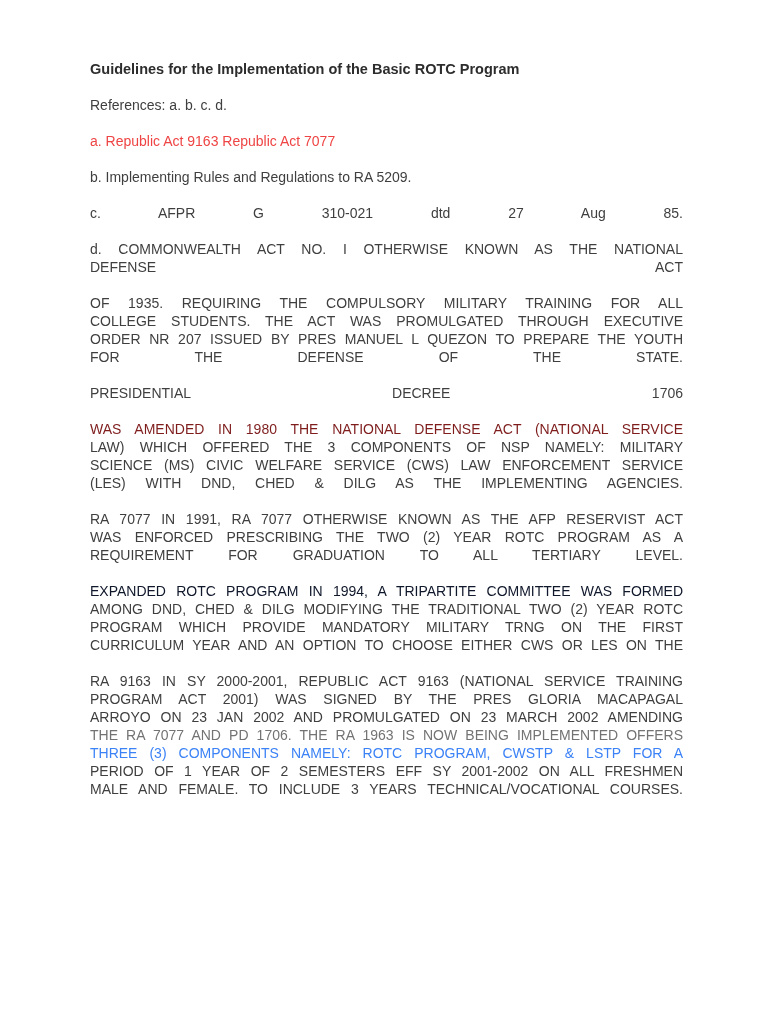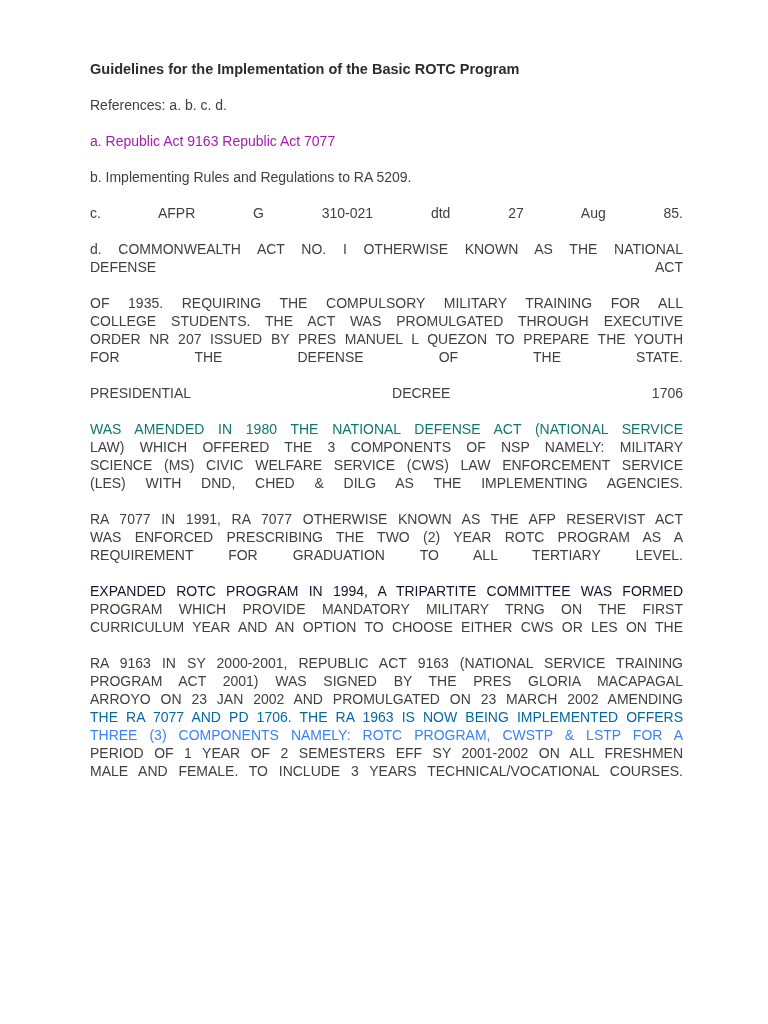--- a/index.html
+++ b/index.html
@@ -47,21 +47,21 @@
 
 <div class="page">
   <div id="doc">
       <div class="para bold">
         <div class="line left" style="color: rgb(45, 45, 45);">Guidelines for the Implementation of the Basic ROTC Program</div>
       </div>
       <div class="para">
         <div class="line left" style="color: rgb(63, 63, 63);">References: a. b. c. d.</div>
       </div>
       <div class="para">
-        <div class="line left" style="color: #a21caf;">a. Republic Act 9163 Republic Act 7077</div>
+        <div class="line left" style="color: #ef4444;">a. Republic Act 9163 Republic Act 7077</div>
       </div>
       <div class="para">
         <div class="line left" style="color: rgb(63, 63, 63);">b. Implementing Rules and Regulations to RA 5209.</div>
       </div>
       <div class="para">
         <div class="line justify" style="color: rgb(63, 63, 63);">c. AFPR G 310-021 dtd 27 Aug 85.</div>
       </div>
       <div class="para">
         <div class="line justify" style="color: rgb(63, 63, 63);">d. COMMONWEALTH ACT NO. I OTHERWISE KNOWN AS THE NATIONAL</div>
         <div class="line justify" style="color: rgb(63, 63, 63);">DEFENSE ACT</div>
@@ -69,38 +69,39 @@
       <div class="para">
         <div class="line justify" style="color: rgb(63, 63, 63);">OF 1935. REQUIRING THE COMPULSORY MILITARY TRAINING FOR ALL</div>
         <div class="line justify" style="color: rgb(63, 63, 63);">COLLEGE STUDENTS. THE ACT WAS PROMULGATED THROUGH EXECUTIVE</div>
         <div class="line justify" style="color: rgb(63, 63, 63);">ORDER NR 207 ISSUED BY PRES MANUEL L QUEZON TO PREPARE THE YOUTH</div>
         <div class="line justify" style="color: rgb(63, 63, 63);">FOR THE DEFENSE OF THE STATE.</div>
       </div>
       <div class="para">
         <div class="line justify" style="color: rgb(63, 63, 63);">PRESIDENTIAL DECREE 1706</div>
       </div>
       <div class="para">
-        <div class="line justify" style="color: #0f766e;">WAS AMENDED IN 1980 THE NATIONAL DEFENSE ACT (NATIONAL SERVICE</div>
+        <div class="line justify" style="color: #7f1d1d;">WAS AMENDED IN 1980 THE NATIONAL DEFENSE ACT (NATIONAL SERVICE</div>
         <div class="line justify" style="color: rgb(63, 63, 63);">LAW) WHICH OFFERED THE 3 COMPONENTS OF NSP NAMELY: MILITARY</div>
         <div class="line justify" style="color: rgb(63, 63, 63);">SCIENCE (MS) CIVIC WELFARE SERVICE (CWS) LAW ENFORCEMENT SERVICE</div>
         <div class="line justify" style="color: rgb(63, 63, 63);">(LES) WITH DND, CHED &amp; DILG AS THE IMPLEMENTING AGENCIES.</div>
       </div>
       <div class="para">
         <div class="line justify" style="color: rgb(63, 63, 63);">RA 7077 IN 1991, RA 7077 OTHERWISE KNOWN AS THE AFP RESERVIST ACT</div>
         <div class="line justify" style="color: rgb(63, 63, 63);">WAS ENFORCED PRESCRIBING THE TWO (2) YEAR ROTC PROGRAM AS A</div>
         <div class="line justify" style="color: rgb(63, 63, 63);">REQUIREMENT FOR GRADUATION TO ALL TERTIARY LEVEL.</div>
       </div>
       <div class="para">
         <div class="line justify" style="color: #0f172a;">EXPANDED ROTC PROGRAM IN 1994, A TRIPARTITE COMMITTEE WAS FORMED</div>
+        <div class="line justify" style="color: rgb(63, 63, 63);">AMONG DND, CHED &amp; DILG MODIFYING THE TRADITIONAL TWO (2) YEAR ROTC</div>
         <div class="line justify" style="color: rgb(63, 63, 63);">PROGRAM WHICH PROVIDE MANDATORY MILITARY TRNG ON THE FIRST</div>
         <div class="line justify" style="color: rgb(63, 63, 63);">CURRICULUM YEAR AND AN OPTION TO CHOOSE EITHER CWS OR LES ON THE</div>
       </div>
       <div class="para">
         <div class="line justify" style="color: rgb(63, 63, 63);">RA 9163 IN SY 2000-2001, REPUBLIC ACT 9163 (NATIONAL SERVICE TRAINING</div>
         <div class="line justify" style="color: rgb(63, 63, 63);">PROGRAM ACT 2001) WAS SIGNED BY THE PRES GLORIA MACAPAGAL</div>
         <div class="line justify" style="color: rgb(63, 63, 63);">ARROYO ON 23 JAN 2002 AND PROMULGATED ON 23 MARCH 2002 AMENDING</div>
-        <div class="line justify" style="color: #0369a1;">THE RA 7077 AND PD 1706. THE RA 1963 IS NOW BEING IMPLEMENTED OFFERS</div>
+        <div class="line justify" style="color: #737373;">THE RA 7077 AND PD 1706. THE RA 1963 IS NOW BEING IMPLEMENTED OFFERS</div>
         <div class="line justify" style="color: #3b82f6;">THREE (3) COMPONENTS NAMELY: ROTC PROGRAM, CWSTP &amp; LSTP FOR A</div>
         <div class="line justify" style="color: rgb(63, 63, 63);">PERIOD OF 1 YEAR OF 2 SEMESTERS EFF SY 2001-2002 ON ALL FRESHMEN</div>
         <div class="line justify" style="color: rgb(63, 63, 63);">MALE AND FEMALE. TO INCLUDE 3 YEARS TECHNICAL/VOCATIONAL COURSES.</div>
       </div>
     </div>
 </div>
 
 </body></html>

